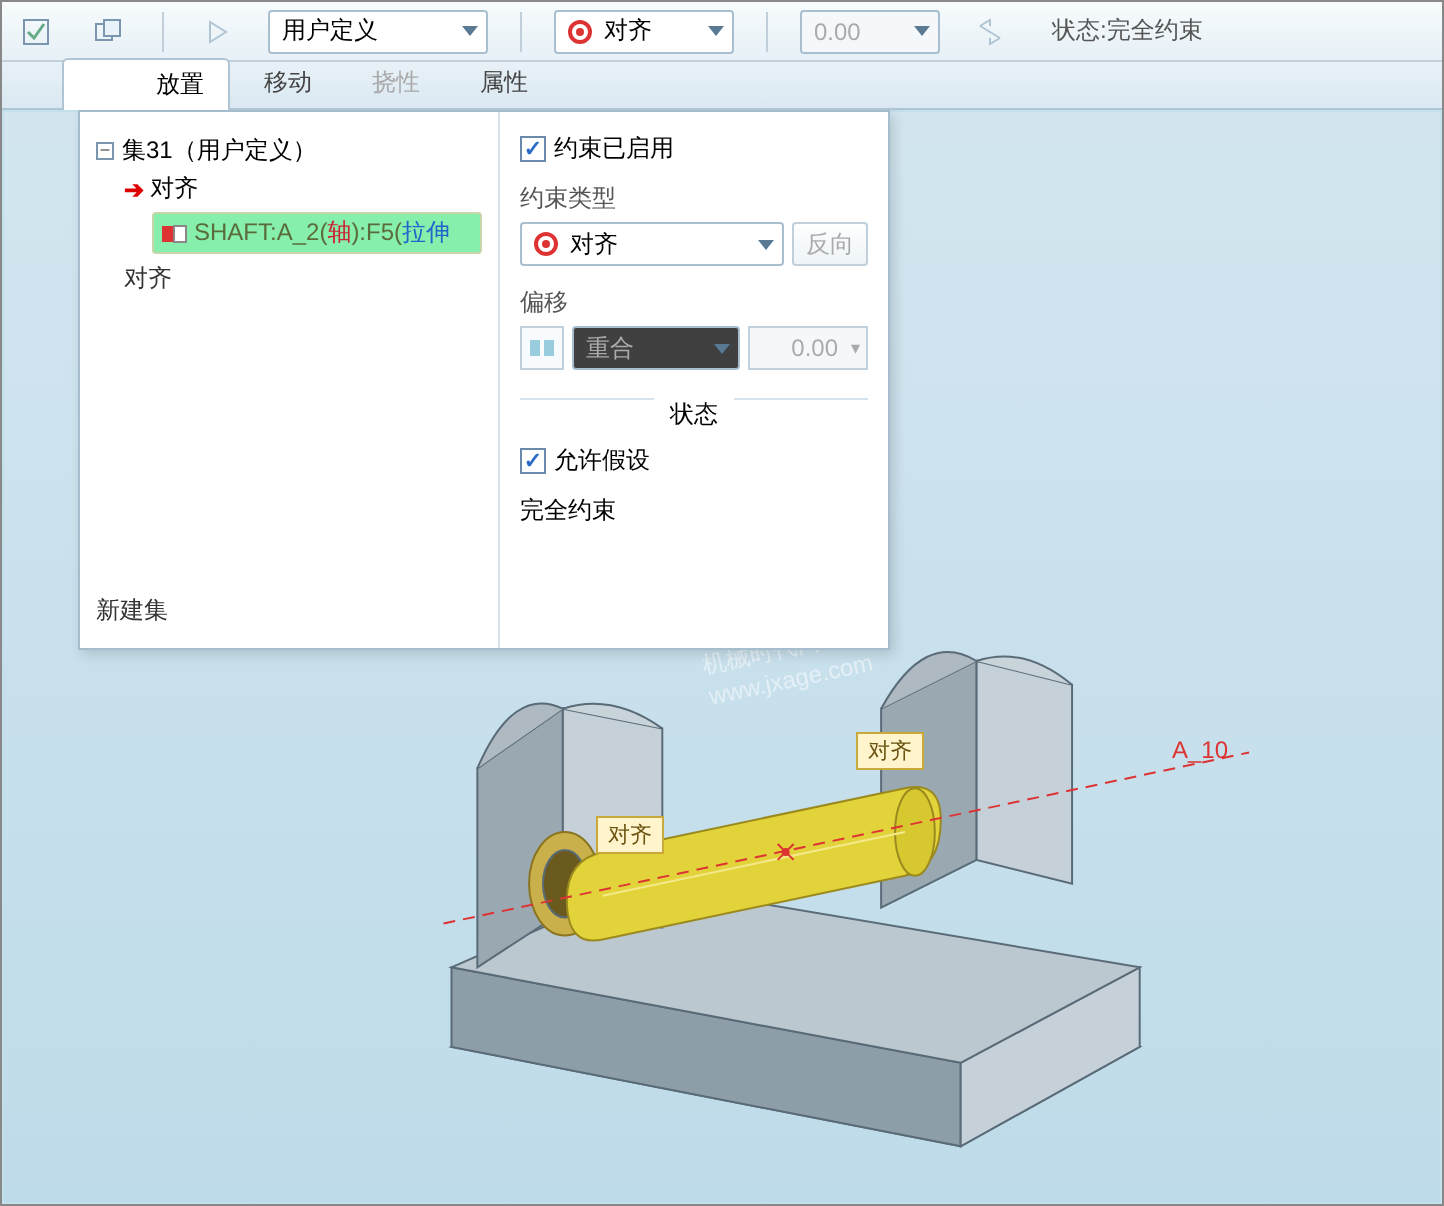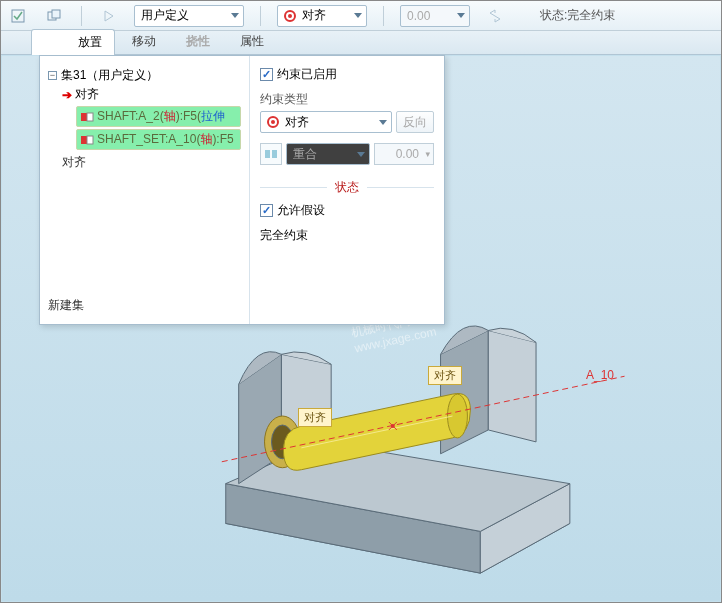--- a/index.html
+++ b/index.html
@@ -5,27 +5,27 @@
 * { box-sizing: border-box; margin: 0; padding: 0; font-family: "Microsoft YaHei", Arial, sans-serif; font-size: 12px; }
 body { width: 722px; height: 603px; background: #c5e0ed; position: relative; overflow: hidden; border: 1px solid #888; }
 
 
 .toolbar { height: 30px; background: linear-gradient(#f7fbfd, #e6f0f6); border-bottom: 1px solid #c0cfd9; display: flex; align-items: center; padding: 0 6px; gap: 14px; }
 .tb-btn { width: 22px; height: 22px; border: 1px solid transparent; display: flex; align-items: center; justify-content: center; border-radius: 2px; }
 .tb-sep { width: 1px; height: 20px; background: #c0cfd9; margin: 0 2px; }
 .tb-combo { height: 22px; border: 1px solid #a8bfd0; background: #fff; display: flex; align-items: center; padding: 0 4px 0 6px; border-radius: 2px; gap: 6px; }
 .tb-num { width: 70px; }
 .tb-num.disabled { color: #aaa; background: #f4f8fb; }
-.status-lbl { margin-left: 20px; color: #555; }
+.status-lbl { margin-left: 6px; color: #555; }
 
 
 .tabs { height: 24px; display: flex; align-items: flex-end; padding-left: 30px; gap: 4px; background: linear-gradient(#e8f1f7, #dae8f1); border-bottom: 1px solid #b0c5d4; position: relative; z-index: 5; }
 .tab { padding: 4px 12px; color: #444; border: 1px solid transparent; border-bottom: none; border-radius: 3px 3px 0 0; }
 .tab.active { background: #fff; border-color: #b0c5d4; color: #000; position: relative; top: 1px; padding-left: 46px; }
-.tab.disabled { color: #aaa; font-weight: bold; }
+.tab.disabled { color: #aaa; }
 
 
 .panel { position: absolute; left: 38px; top: 54px; width: 406px; height: 270px; background: #fff; border: 1px solid #a6bdce; box-shadow: 2px 2px 6px rgba(0,0,0,0.15); z-index: 4; display: flex; }
 .panel-left { width: 210px; border-right: 1px solid #d7e3ec; padding: 10px 8px; display: flex; flex-direction: column; }
 .panel-right { flex: 1; padding: 10px 10px; }
 
 .tree-root { font-size: 12px; }
 .tree-node { display: flex; align-items: center; gap: 4px; padding: 1px 0; }
 .tree-exp { width: 9px; height: 9px; border: 1px solid #7a97af; display: flex; align-items: center; justify-content: center; font-size: 9px; line-height: 1; color: #555; background: #fff; }
 .tree-children { margin-left: 14px; }
@@ -44,21 +44,21 @@
 .field-lbl { color: #555; margin-bottom: 3px; }
 .combo-row { display: flex; align-items: center; gap: 4px; margin-bottom: 10px; }
 .combo { height: 22px; border: 1px solid #a8bfd0; background: #fff; display: flex; align-items: center; padding: 0 4px 0 6px; border-radius: 2px; gap: 6px; flex: 1; }
 .combo.disabled { background: #404040; color: #aaa; }
 .btn-small { height: 22px; padding: 0 6px; border: 1px solid #c0cfd9; background: linear-gradient(#fdfefe,#eef4f8); color: #aaa; border-radius: 2px; display: flex; align-items: center; text-align: right; }
 .offset-row { display: flex; align-items: center; gap: 4px; }
 .offset-icon { width: 22px; height: 22px; border: 1px solid #c0cfd9; display: flex; align-items: center; justify-content: center; background: #f7fbfd; }
 .num-input { width: 60px; height: 22px; border: 1px solid #c0cfd9; background: #f4f8fb; color: #aaa; display: flex; align-items: center; justify-content: flex-end; padding: 0 14px 0 4px; position: relative; }
 .num-input::after { content: "▾"; position: absolute; right: 3px; color: #aaa; font-size: 9px; }
 
-.state-sep { display: flex; align-items: center; margin: 14px 0 6px; color: #b91c1c; }
+.state-sep { display: flex; margin: 14px 0 6px; color: #000000; }
 .state-sep::before, .state-sep::after { content: ""; flex: 1; height: 1px; background: #d7e3ec; }
 .state-sep span { padding: 0 8px; }
 
 
 .viewport { position: absolute; left: 1px; right: 1px; top: 55px; bottom: 1px; background: linear-gradient(#d3e6f0, #bedbe9); z-index: 1; }
 .model-svg { position: absolute; left: 0; top: 0; width: 100%; height: 100%; }
 .tag3d { position: absolute; background: #fff4cc; border: 1px solid #c9a93a; padding: 1px 5px; font-size: 11px; color: #6b5310; }
 .axis-lbl { position: absolute; color: #d33; font-size: 12px; }
 
 .watermark { position: absolute; color: rgba(255,255,255,0.5); font-size: 20px; transform: rotate(-12deg); pointer-events: none; z-index: 3; }
@@ -183,27 +183,20 @@
           <span>对齐</span>
         </div>
         <div class="tree-children">
           <div class="sel-box">
             <svg class="sel-icon" viewBox="0 0 14 14">
                 <rect x="1" y="3" width="6" height="8" fill="#d33"></rect>
                 <rect x="7" y="3" width="6" height="8" fill="#fff" stroke="#888"></rect>
               </svg>
             <span class="sel-text"><span>SHAFT:A_2(</span><span class="hl1">轴</span><span>):F5(</span><span class="hl2">拉伸</span></span>
           </div>
-          <div class="sel-box">
-            <svg class="sel-icon" viewBox="0 0 14 14">
-                <rect x="1" y="3" width="6" height="8" fill="#d33"></rect>
-                <rect x="7" y="3" width="6" height="8" fill="#fff" stroke="#888"></rect>
-              </svg>
-            <span class="sel-text"><span>SHAFT_SET:A_10(</span><span class="hl1">轴</span><span>):F5</span></span>
-          </div>
         </div>
         <div class="txt-plain">对齐</div>
       </div>
     </div>
     <div class="panel-bottom-left">新建集</div>
   </div>
 
   <div class="panel-right">
     <div class="chk-row">
       <span class="chk">✓</span>
@@ -211,20 +204,21 @@
     </div>
     <div class="field-lbl">约束类型</div>
     <div class="combo-row">
       <div class="combo">
         <span class="target-ico"></span>
         <span>对齐</span>
         <span style="margin-left:auto" class="arrow-down"></span>
       </div>
       <div class="btn-small">反向</div>
     </div>
+    <div class="field-lbl">偏移</div>
     <div class="offset-row">
       <div class="offset-icon">
         <svg width="14" height="14" viewBox="0 0 14 14">
             <rect x="1" y="3" width="5" height="8" fill="#9cd"></rect>
             <rect x="8" y="3" width="5" height="8" fill="#9cd"></rect>
           </svg>
       </div>
       <div class="combo disabled" style="flex:1">
         <span>重合</span>
         <span style="margin-left:auto" class="arrow-down"></span>

